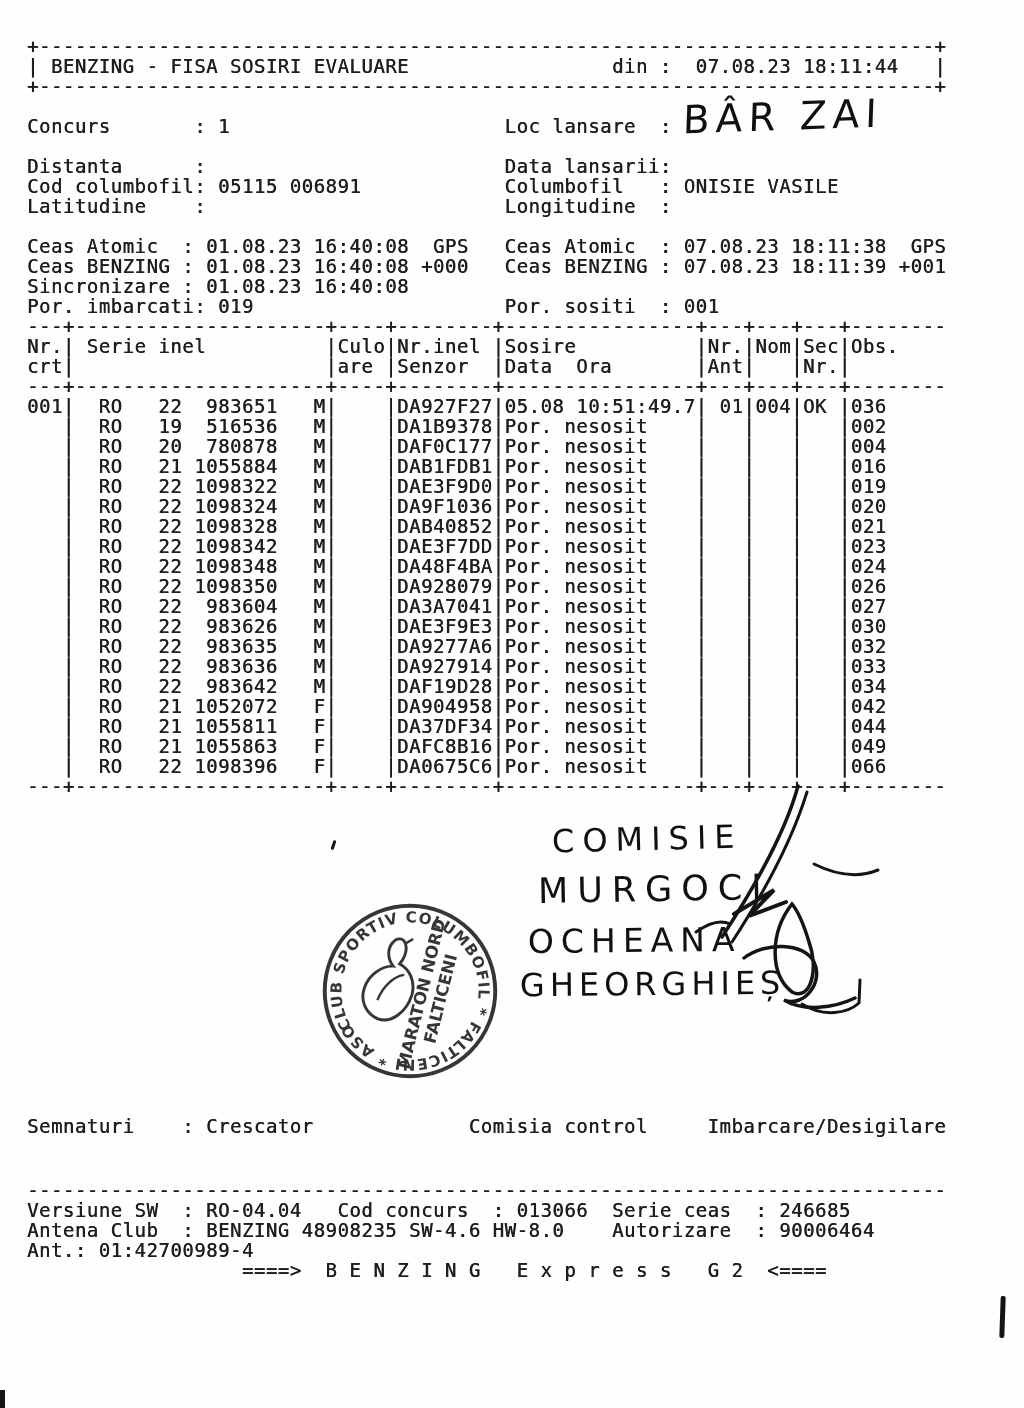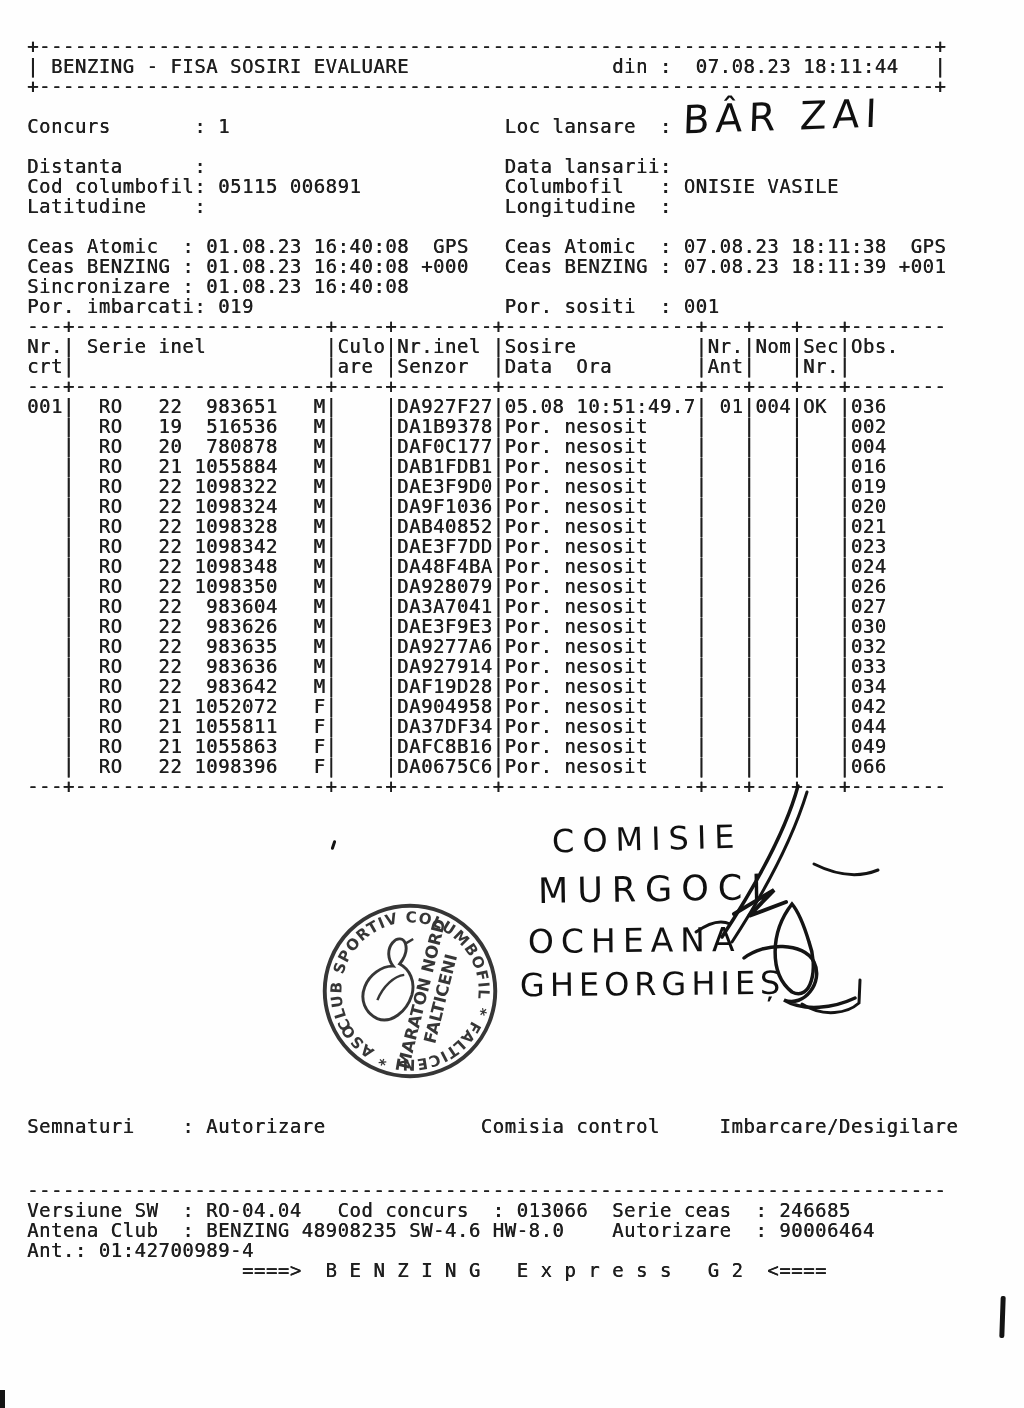--- a/index.html
+++ b/index.html
@@ -113,21 +113,21 @@
       <path d="M155,20 C139,72 106,130 80,170" stroke-width="3"></path>
       <path d="M82,142 L122,118 L97,144 L134,130" stroke-width="4"></path>
       <path d="M140,132 C118,160 117,202 140,220 C159,230 167,196 157,170 C151,150 145,138 140,132 Z" stroke-width="3.5"></path>
       <path d="M162,92 C182,102 204,107 226,98" stroke-width="3"></path>
       <path d="M92,186 C112,170 152,170 162,190 C172,210 152,236 132,228 C152,240 182,236 203,226" stroke-width="3.5"></path>
       <path d="M150,232 C172,246 196,241 207,231 L208,208" stroke-width="3"></path>
       <path d="M44,160 C58,150 70,148 78,152" stroke-width="3"></path>
     </g>
   </svg>
 
-  <pre class="mono" id="doc-semnaturi">Semnaturi    : Autorizare             Comisia control     Imbarcare/Desigilare</pre>
+  <pre class="mono" id="doc-semnaturi">Semnaturi    : Crescator             Comisia control     Imbarcare/Desigilare</pre>
   <pre class="mono" id="doc-footer">-----------------------------------------------------------------------------
 Versiune SW  : RO-04.04   Cod concurs  : 013066  Serie ceas  : 246685        
 Antena Club  : BENZING 48908235 SW-4.6 HW-8.0    Autorizare  : 90006464
 Ant.: 01:42700989-4
                   ====&gt;  B E N Z I N G   E x p r e s s   G 2  &lt;====</pre>
 
   <div class="artifact" id="artifact-right"></div>
   <div class="artifact" id="artifact-bottom-left"></div>
   <div class="artifact" id="artifact-tick"></div>
 </div>

